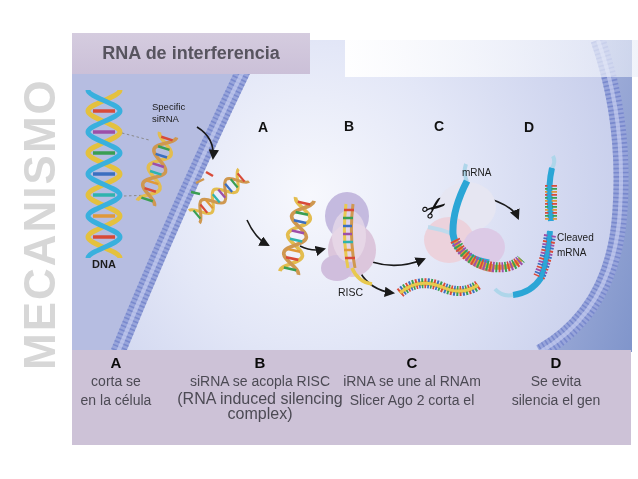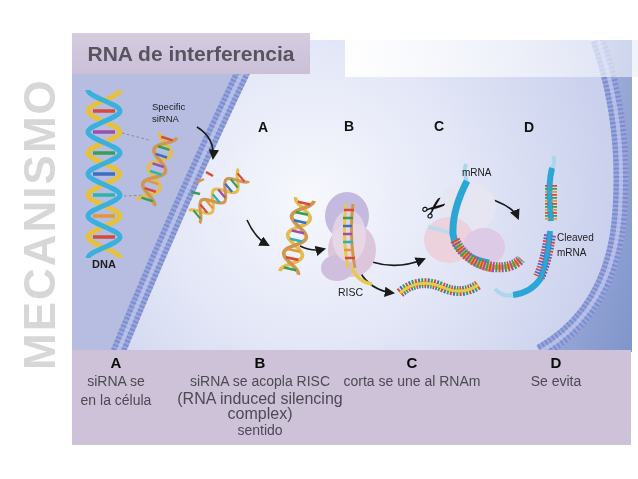--- a/index.html
+++ b/index.html
@@ -7,21 +7,21 @@
        font-family:"Liberation Sans",sans-serif;}
   .side-label{position:absolute;left:12px;top:70px;height:308px;width:56px;
 ateing:0;
        writing-mode:vertical-rl;transform:rotate(180deg);
        display:flex;align-items:center;justify-content:center;
        font-size:44px;font-weight:bold;letter-spacing:2px;color:#d7d7d7;}
   .diagram-svg{position:absolute;left:72px;top:40px;z-index:1;}
   .band-title{position:absolute;left:72px;top:33px;width:238px;height:41px;z-index:2;
        background:linear-gradient(#d5ccdf,#cbc0d8);
        display:flex;align-items:center;justify-content:center;
-       font-size:21px;font-weight:bold;color:#57545f;}
+       font-size:18px;font-weight:bold;color:#57545f;}
   .band-right{position:absolute;left:345px;top:40px;width:293px;height:37px;z-index:2;
        background:linear-gradient(90deg,rgba(255,255,255,.97),rgba(233,237,248,.65));}
   .footer-band{position:absolute;left:72px;top:350px;width:559px;height:95px;z-index:2;
        background:#cdc2d7;}
   .step-col{position:absolute;top:4px;text-align:center;color:#4c4a54;}
   .step-letter{font-size:15px;font-weight:bold;color:#0a0a0a;margin-bottom:1px;}
   .step-line{font-size:14px;line-height:19px;}
   .step-line.small{font-size:16px;line-height:15px;}
   .colA{left:2px;width:84px;}
   .colB{left:98px;width:180px;}
@@ -179,30 +179,31 @@
 </svg>
 
 <div class="band-title">
   <span>RNA de interferencia</span>
 </div>
 <div class="band-right"></div>
 
 <div class="footer-band">
   <div class="step-col colA">
     <div class="step-letter">A</div>
-    <div class="step-line">siRNA se</div>
+    <div class="step-line">corta se</div>
     <div class="step-line">en la célula</div>
   </div>
   <div class="step-col colB">
     <div class="step-letter">B</div>
     <div class="step-line">siRNA se acopla RISC</div>
     <div class="step-line small">(RNA induced silencing complex)</div>
-    <div class="step-line">sentido</div>
   </div>
   <div class="step-col colC">
     <div class="step-letter">C</div>
-    <div class="step-line">corta se une al RNAm</div>
+    <div class="step-line">iRNA se une al RNAm</div>
+    <div class="step-line">Slicer Ago 2 corta el</div>
   </div>
   <div class="step-col colD">
     <div class="step-letter">D</div>
     <div class="step-line">Se evita</div>
+    <div class="step-line">silencia el gen</div>
   </div>
 </div>
 
 </body></html>

